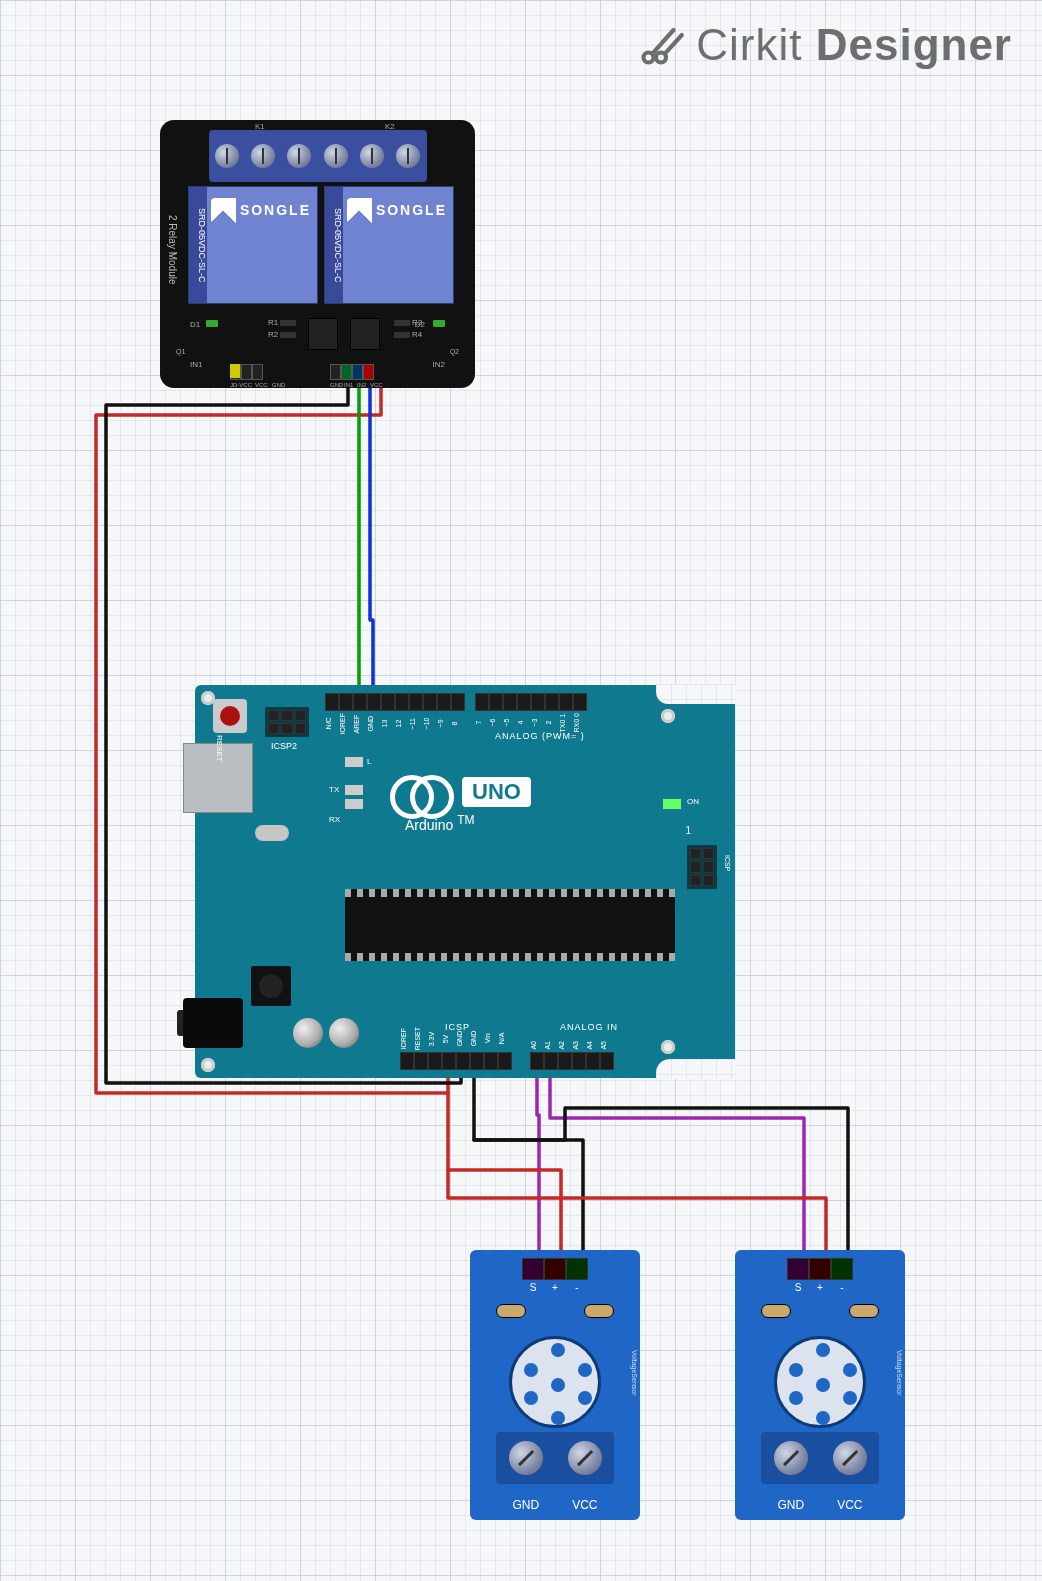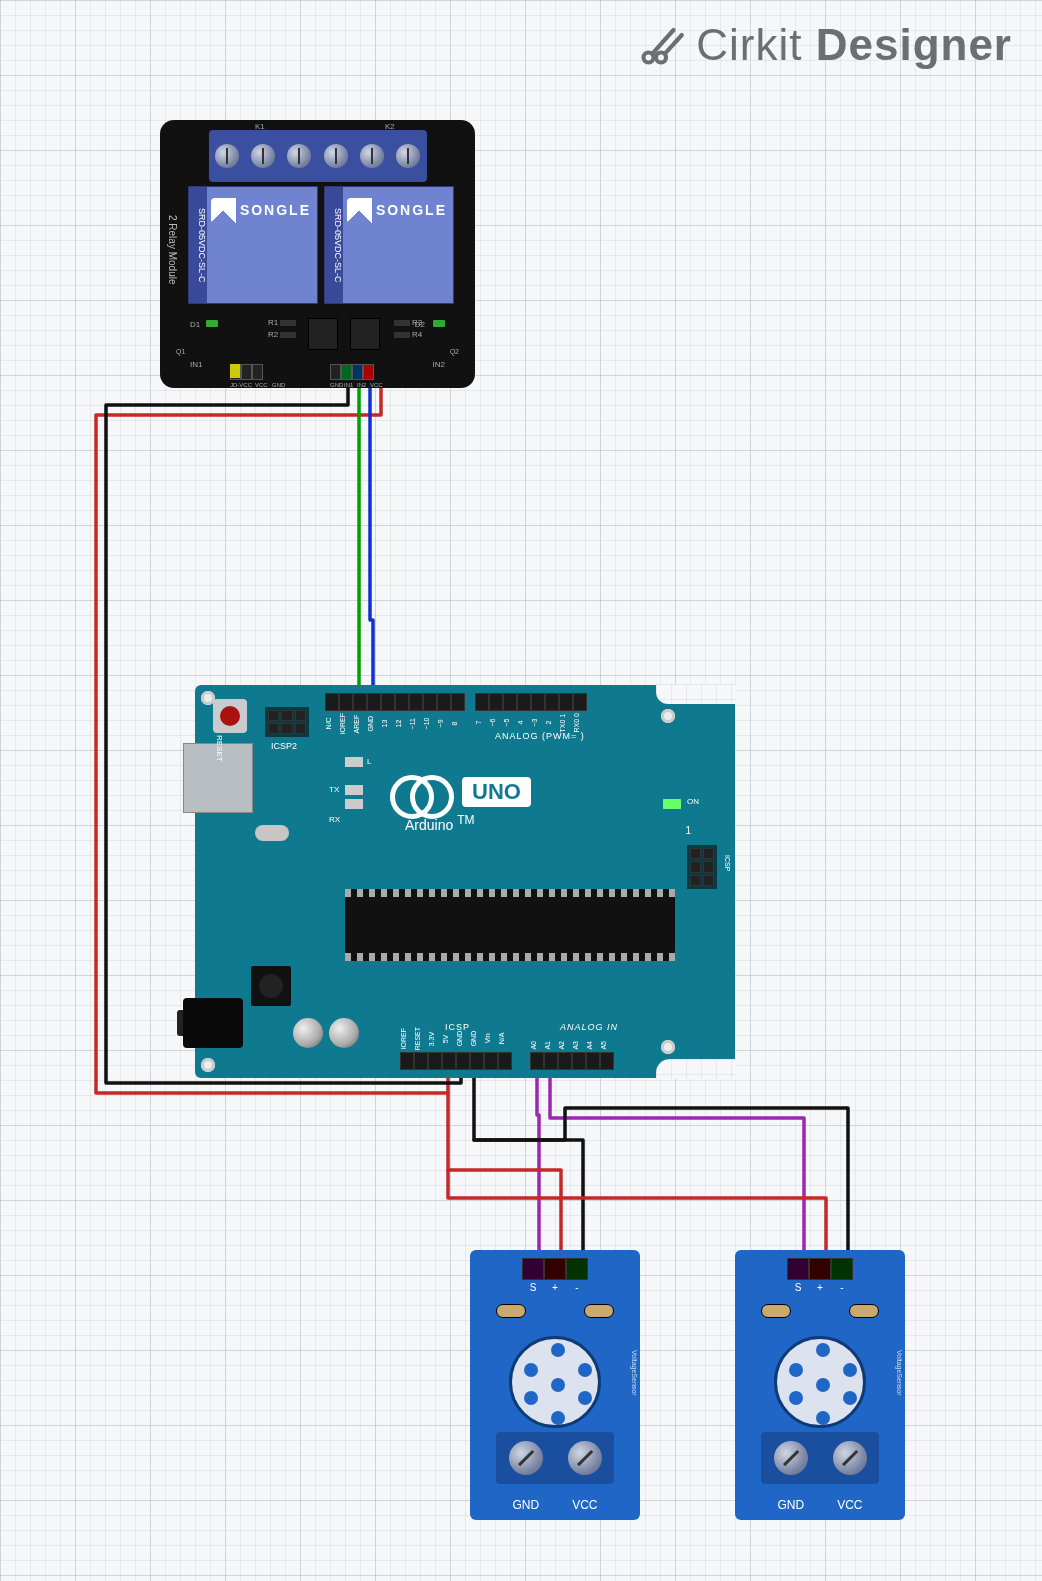--- a/index.html
+++ b/index.html
@@ -154,21 +154,21 @@
   .uno .vrm::before{ content:""; position:absolute; left:8px; top:8px; width:24px; height:24px; border-radius:50%; background:#222; }
   .uno .xtal{ position:absolute; left:60px; top:140px; width:34px; height:16px; border-radius:8px; background:#c6c6c6; }
   .uno .smdled{ position:absolute; width:18px; height:10px; background:#ccc; }
   .uno .smdled.on{ background:#6f6; }
   .uno .led-l{ left:150px; top:72px; } .uno .led-tx{ left:150px; top:100px; } .uno .led-rx{ left:150px; top:114px; }
   .uno .led-on{ right:54px; top:114px; }
   .uno .ledlabel{ position:absolute; color:#fff; font-size:8px; }
   .uno .section-label{ position:absolute; color:#fff; font-size:9px; letter-spacing:1px; }
   .uno .digital-label{ top:46px; left:300px; }
   .uno .power-label{ bottom:46px; left:250px; }
-  .uno .analog-label{ bottom:46px; left:365px;font-style:italic; }
+  .uno .analog-label{ bottom:46px; left:365px; }
   .uno .one-pin{ position:absolute; right:44px; top:140px; color:#fff; font-size:10px; }
 
   
   .vsense { position:absolute; width:170px; height:270px; background:#1f66c6; border-radius:6px; }
   .vsense .hdr3 { position:absolute; top:8px; left:50%; transform:translateX(-50%);
                   width:66px; height:22px; background:#0a0a0a; display:flex; }
   .vsense .hdr3 .pin{ width:22px; height:22px; border:1px solid #333; }
   .vsense .hdr3 .pin.s{ background:#303; }
   .vsense .hdr3 .pin.plus{ background:#300; }
   .vsense .hdr3 .pin.minus{ background:#030; }

